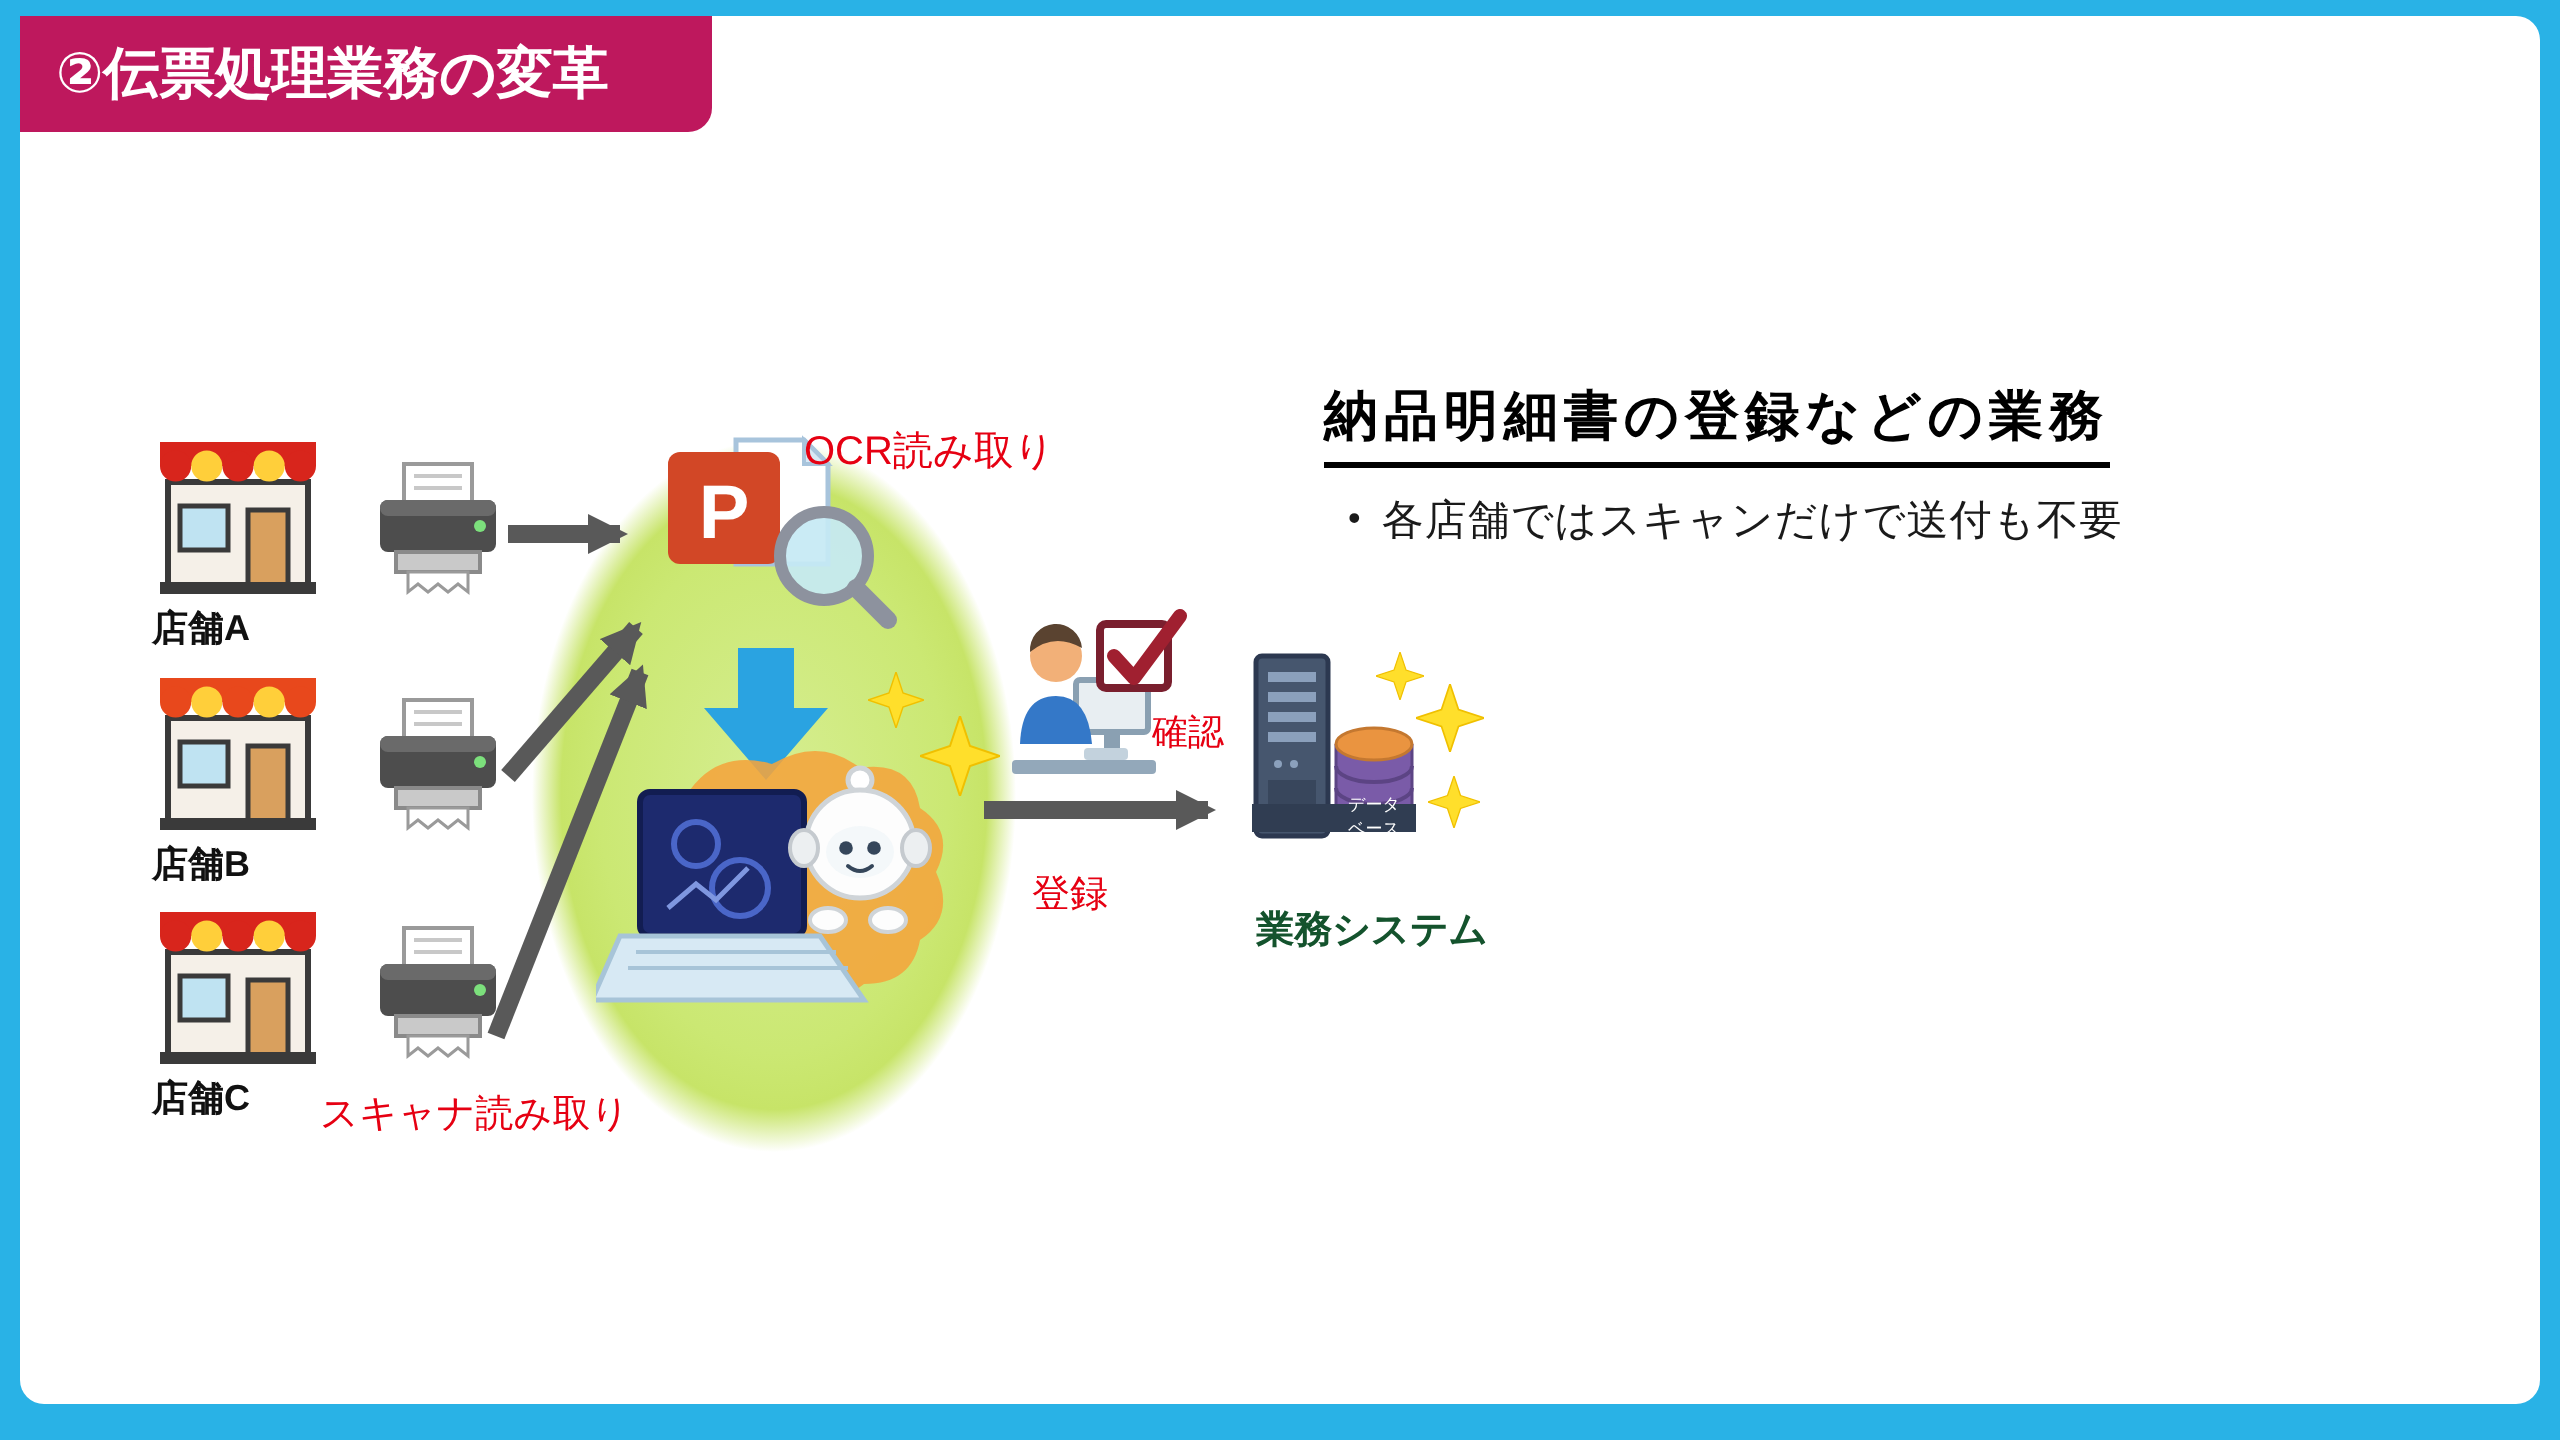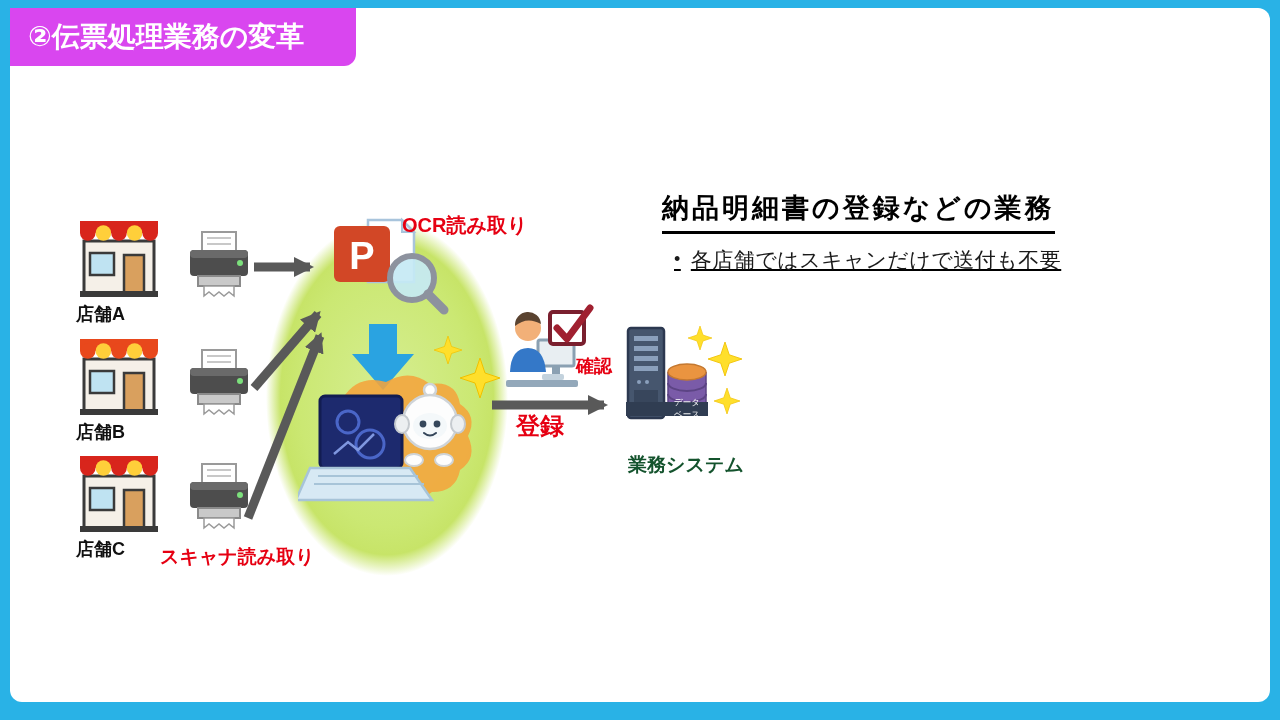--- a/index.html
+++ b/index.html
@@ -2,48 +2,48 @@
 <html><head>
 <meta charset="utf-8">
 <style>
   * { margin:0; padding:0; box-sizing:border-box; }
   html,body { width:1280px; height:720px; }
   body { font-family:"Liberation Sans","DejaVu Sans",sans-serif; }
   .slide { position:relative; width:1280px; height:720px; background:#29b2e6; overflow:hidden; }
   .content { position:absolute; left:10px; top:8px; width:1260px; height:694px; background:#ffffff; border-radius:12px; }
   .title-bar {
     position:absolute; left:10px; top:8px; width:346px; height:58px;
-    background:#d946ef; border-radius:0 0 12px 0;
+    background:#be185d; border-radius:0 0 12px 0;
     display:flex; align-items:center; padding-left:18px;
     color:#ffffff; font-size:28px; font-weight:bold; z-index:5;
   }
   .abs { position:absolute; }
   .green-ellipse {
     position:absolute; left:266px; top:220px; width:242px; height:356px;
     border-radius:50%; z-index:0;
     background:radial-gradient(closest-side, #d6ee92 0%, #cbe873 72%, #c7e468 88%, rgba(199,228,104,0) 100%);
   }
   .icon { z-index:2; }
   .arrow { z-index:1; }
   .label { z-index:3; white-space:nowrap; }
   .store-label { width:86px; font-size:18px; font-weight:bold; color:#111; }
-  .red-label { color:#e60012; font-weight:bold; }
+  .red-label { color:#e60012; font-weight:normal; }
   .robot-label { width:150px; text-align:center; font-size:27px; font-weight:bold; color:#2433cc; letter-spacing:2px; }
   .system-label { width:160px; text-align:center; font-size:19px; font-weight:bold; color:#14532d; }
   .db-strip {
     position:absolute; left:626px; top:402px; width:82px; height:14px;
     background:#303d52; color:#ffffff; font-size:8.5px;
     display:flex; align-items:center; justify-content:center; z-index:4;padding-left:48px;
   }
   .panel-heading {
     position:absolute; left:662px; top:190px; z-index:3;
     font-size:27px; font-weight:bold; color:#000; letter-spacing:3px;
     border-bottom:3px solid #000; padding-bottom:5px; white-space:nowrap;
   }
-  .bullets { position:absolute; left:674px; top:246px; list-style:none; z-index:3;text-decoration:underline; }
+  .bullets { position:absolute; left:674px; top:246px; list-style:none; z-index:3; }
   .bullets li { font-size:21px; color:#1a1a1a; margin-bottom:12px; white-space:nowrap; letter-spacing:0.5px; }
   .bullets li::before { content:"•"; font-size:18px; margin-right:10px; vertical-align:2px; }
 </style>
 </head>
 <body>
 
 <div class="slide">
   <div class="content"></div>
   <div class="title-bar">②伝票処理業務の変革</div>
 
@@ -192,21 +192,21 @@
   <div class="abs label red-label" style="left:160px;top:544px;font-size:19px">スキャナ読み取り</div>
 
   <svg class="abs arrow" style="left:490px;top:390px" width="140" height="30">
     <defs>
         <marker id="m4" markerUnits="userSpaceOnUse" markerWidth="20" markerHeight="20" refX="16" refY="10" orient="auto">
           <path d="M0,0 L20,10 L0,20 Z" fill="#595959"></path>
         </marker>
       </defs>
     <line x1="2" y1="15" x2="114" y2="15" stroke="#595959" stroke-width="9" marker-end="url(#m4)"></line>
   </svg>
-  <div class="abs label red-label" style="left:516px;top:410px;font-size:24px">登録</div>
+  <div class="abs label red-label" style="left:516px;top:434px;font-size:19px">登録</div>
 
   <svg class="abs icon" style="left:502px;top:310px" width="80" height="92">
     <rect x="36" y="30" width="36" height="26" rx="2" fill="#e8eef2" stroke="#8aa0b2" stroke-width="3"></rect>
     <rect x="50" y="56" width="8" height="10" fill="#8aa0b2"></rect>
     <circle cx="26" cy="18" r="13" fill="#f2b078"></circle>
     <path d="M13,16 a13,13 0 0 1 26,-2 q-14,-8 -26,2 z" fill="#5a4330"></path>
     <path d="M8,62 q1,-24 18,-24 q16,0 18,24 z" fill="#3478c8"></path>
     <rect x="4" y="70" width="72" height="7" rx="2" fill="#93a8ba"></rect>
     <rect x="40" y="64" width="22" height="6" rx="2" fill="#c3d2dd"></rect>
   </svg>

